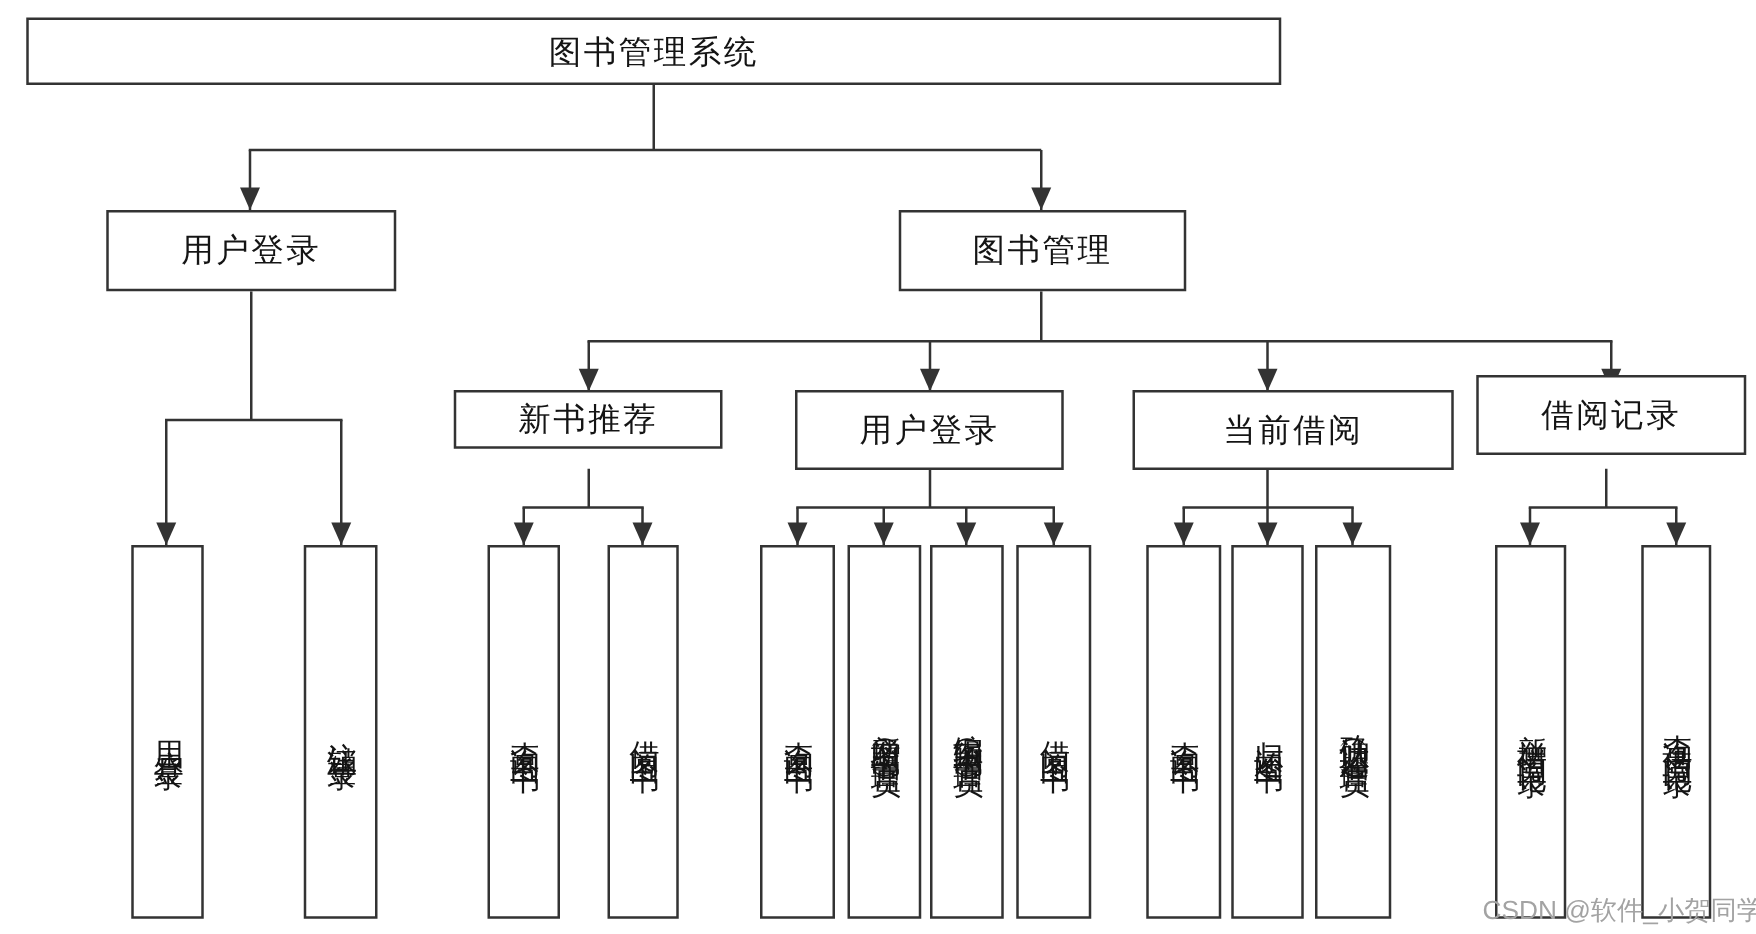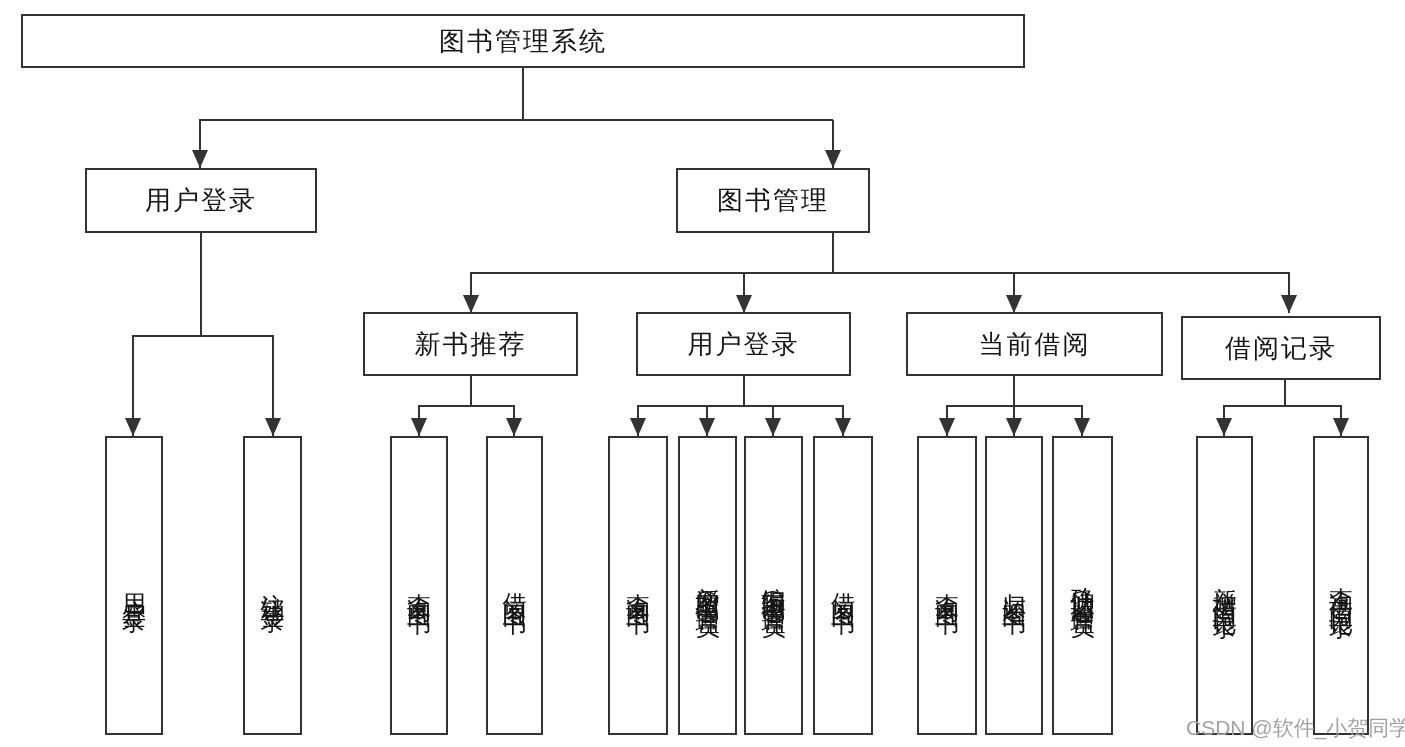--- a/index.html
+++ b/index.html
@@ -108,34 +108,34 @@
   <div class="vline arrow" style="left:1223px;top:406px;height:30px"></div>
   <div class="vline arrow" style="left:1340px;top:406px;height:30px"></div>
 
   <div class="node" style="left:21px;top:14px;width:1004px;height:54px">
     <span class="hlabel">图书管理系统</span>
   </div>
 
   <div class="node" style="left:85px;top:168px;width:232px;height:65px">
     <span class="hlabel">用户登录</span>
   </div>
-  <div class="node" style="left:676px;top:168px;width:194px;height:65px">
+  <div class="node" style="left:719px;top:168px;width:230px;height:65px">
     <span class="hlabel">图书管理</span>
   </div>
 
-  <div class="node" style="left:363px;top:312px;width:215px;height:64px">
+  <div class="node" style="left:363px;top:312px;width:215px;height:47px">
     <span class="hlabel">新书推荐</span>
   </div>
   <div class="node" style="left:636px;top:312px;width:215px;height:64px">
     <span class="hlabel">用户登录</span>
   </div>
   <div class="node" style="left:906px;top:312px;width:257px;height:64px">
     <span class="hlabel">当前借阅</span>
   </div>
-  <div class="node" style="left:1181px;top:316px;width:200px;height:64px">
+  <div class="node" style="left:1181px;top:300px;width:216px;height:64px">
     <span class="hlabel">借阅记录</span>
   </div>
 
   <div class="node" style="left:105px;top:436px;width:58px;height:299px">
     <span class="vlabel">用户登录</span>
   </div>
   <div class="node" style="left:243px;top:436px;width:59px;height:299px">
     <span class="vlabel">注销登录</span>
   </div>
 

